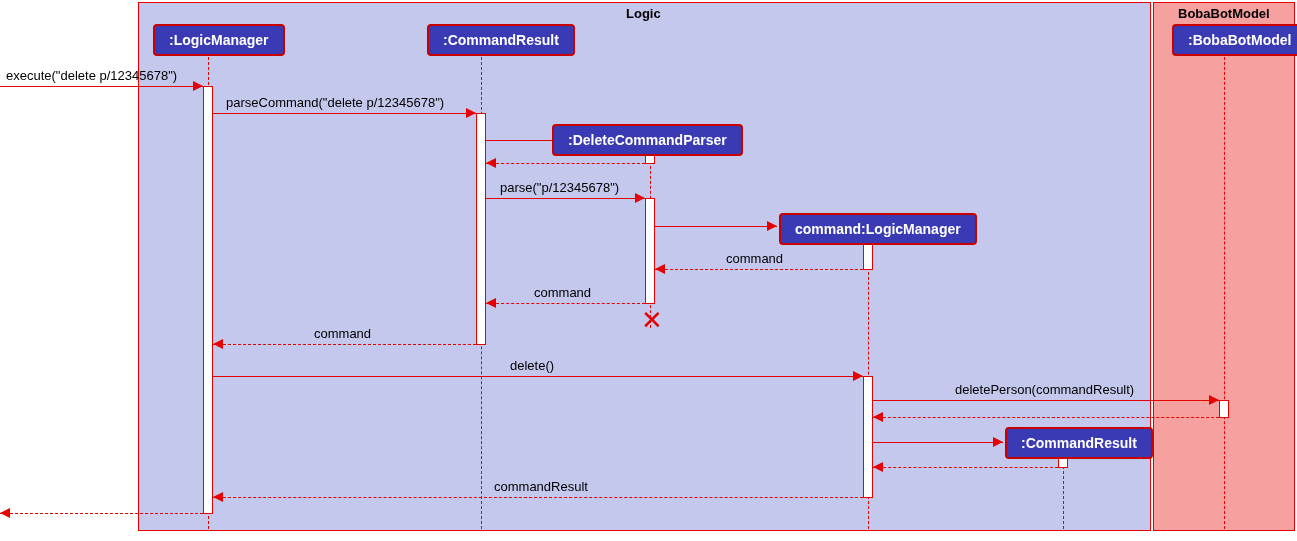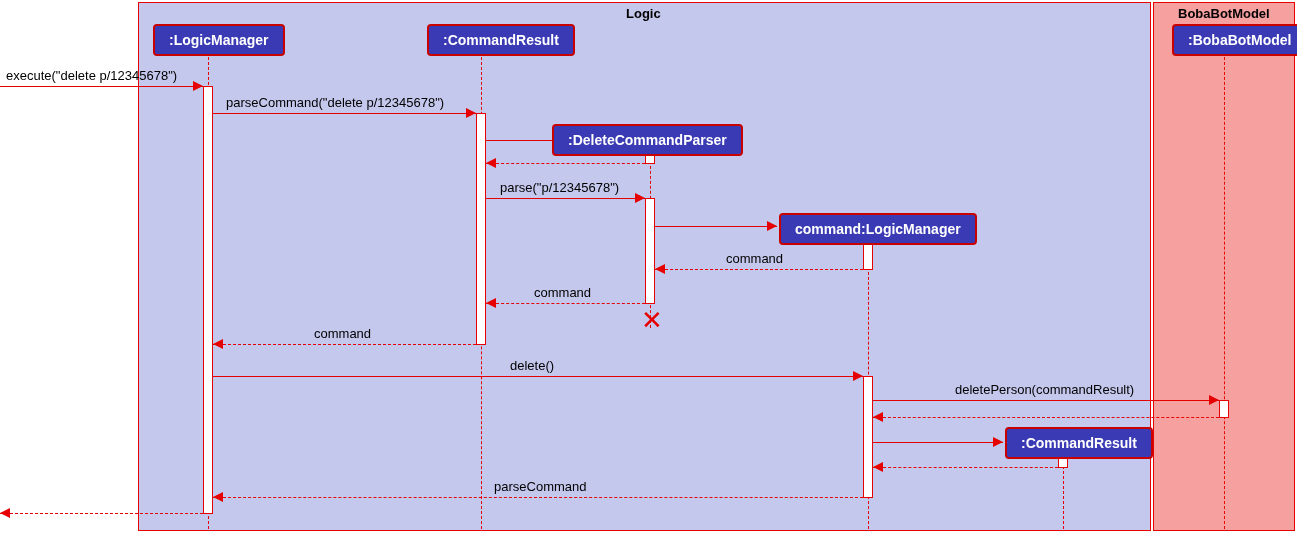--- a/index.html
+++ b/index.html
@@ -178,16 +178,16 @@
 <div class="arrowhead arrowhead-left" style="left:873px; top:412px;"></div>
 
 <div class="arrow-solid" style="left:873px; top:442px; width:130px;"></div>
 <div class="arrowhead arrowhead-right" style="left:993px; top:437px;"></div>
 
 <div class="arrow-dashed" style="left:873px; top:467px; width:185px;"></div>
 <div class="arrowhead arrowhead-left" style="left:873px; top:462px;"></div>
 
 <div class="arrow-dashed" style="left:213px; top:497px; width:650px;"></div>
 <div class="arrowhead arrowhead-left" style="left:213px; top:492px;"></div>
-<div class="msg-label" style="left:494px; top:479px;">parseCommand</div>
+<div class="msg-label" style="left:494px; top:479px;">commandResult</div>
 
 <div class="arrow-dashed" style="left:0px; top:513px; width:203px;"></div>
 <div class="arrowhead arrowhead-left" style="left:0px; top:508px;"></div>
 
 </body></html>

